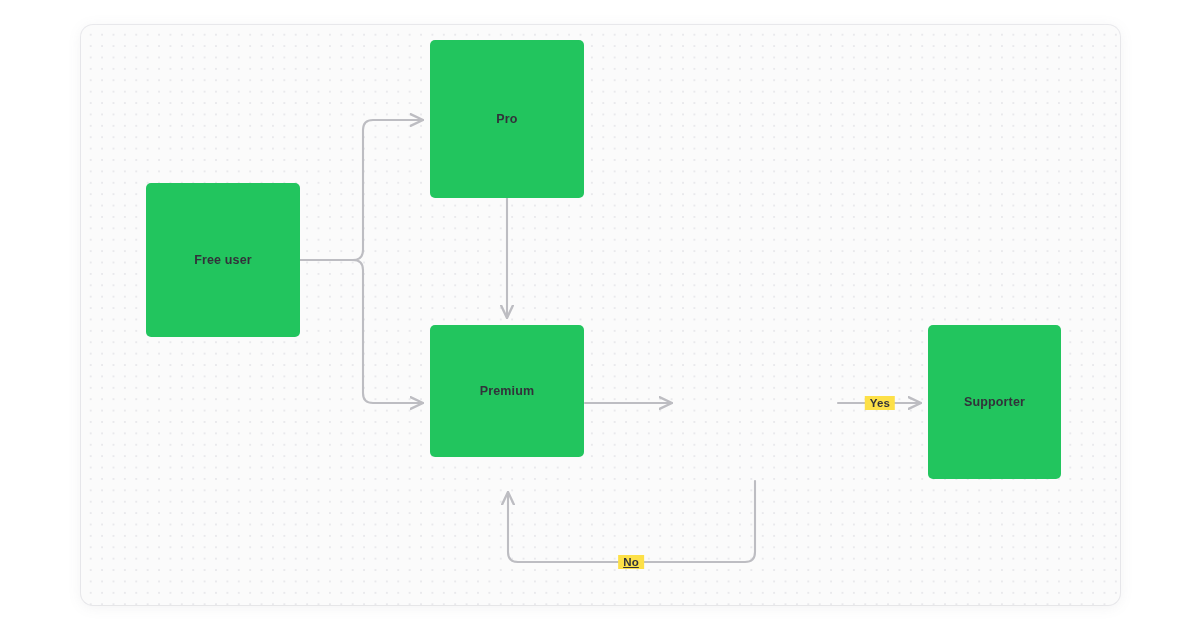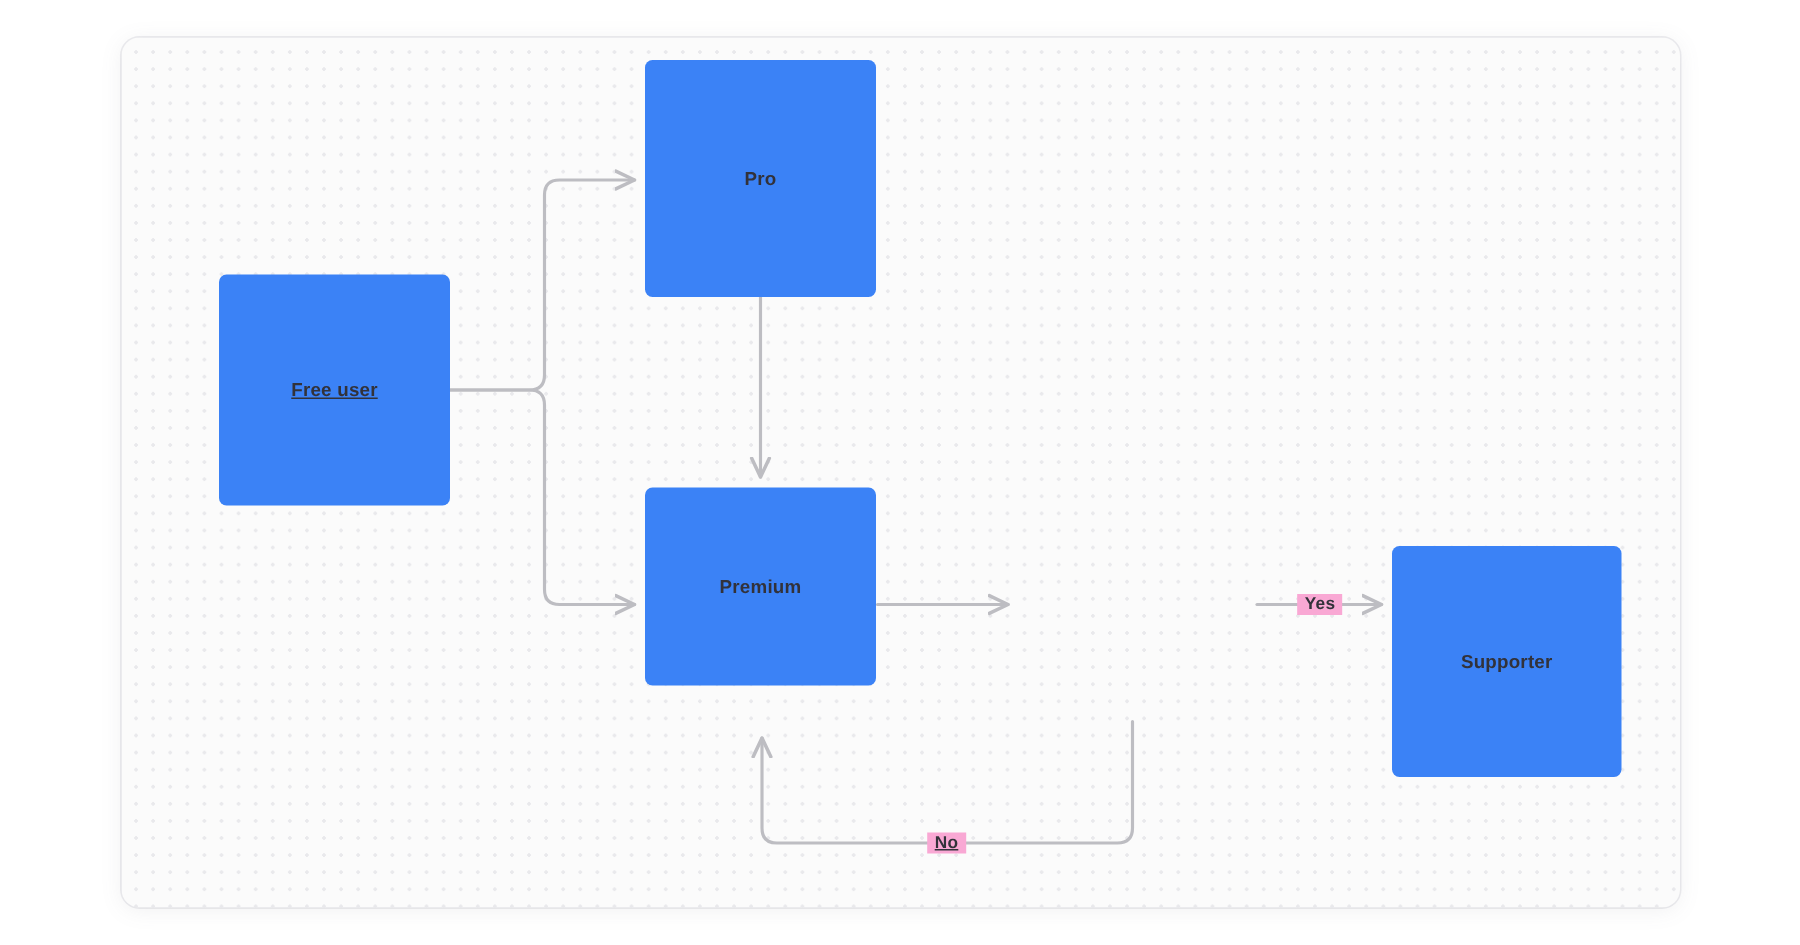--- a/index.html
+++ b/index.html
@@ -54,21 +54,21 @@
     box-sizing: border-box;
     color: #32323a;
     font-size: 12.5px;
     font-weight: bold;
     letter-spacing: 0.15px;
     text-align: center;
     line-height: 1.45;
   }
 
   .node.rect {
-    background: #3b82f6;
+    background: #22c55e;
     border-radius: 5px;
   }
 
   .node.diamond-wrap {
     background: transparent;
   }
 
   .diamond-shape {
     position: absolute;
     left: 0;
@@ -86,21 +86,21 @@
     white-space: pre-line;
   }
 
   
   .edge-label {
     position: absolute;
     color: #32323a;
     font-size: 11.5px;
     font-weight: bold;
     letter-spacing: 0.2px;
-    background: #f9a8d4;
+    background: #fde047;
     padding: 1px 5px;
     white-space: nowrap;
     transform: translate(-50%, -50%);
   }
 </style>
 </head>
 <body>
 
 <div id="stage">
 
@@ -122,34 +122,34 @@
       <path d="M 507 198 L 507 318" marker-end="url(#arrow)"></path>
 
       <path d="M 585 403 L 672 403" marker-end="url(#arrow)"></path>
 
       <path d="M 838 403 L 921 403" marker-end="url(#arrow)"></path>
 
       <path d="M 755 481 L 755 552 Q 755 562 745 562 L 518 562 Q 508 562 508 552 L 508 492" marker-end="url(#arrow)"></path>
     </g>
   </svg>
 
-  <div class="node rect" style="left:146px; top:183px; width:154px; height:154px;text-decoration:underline;">
+  <div class="node rect" style="left:146px; top:183px; width:154px; height:154px;">
     <span>Free user</span>
   </div>
 
   <div class="node rect" style="left:430px; top:40px; width:154px; height:158px;">
     <span>Pro</span>
   </div>
 
   <div class="node rect" style="left:430px; top:325px; width:154px; height:132px;">
     <span>Premium</span>
   </div>
 
 
-  <div class="node rect" style="left:928px; top:325px; width:153px; height:154px;margin-top:39px;">
+  <div class="node rect" style="left:928px; top:325px; width:133px; height:154px;">
     <span>Supporter</span>
   </div>
 
   <div class="edge-label" style="left:880px; top:403px;">Yes</div>
 
   <div class="edge-label" style="left:631px; top:562px;text-decoration:underline;">No</div>
 
 </div>
 
 </body></html>

